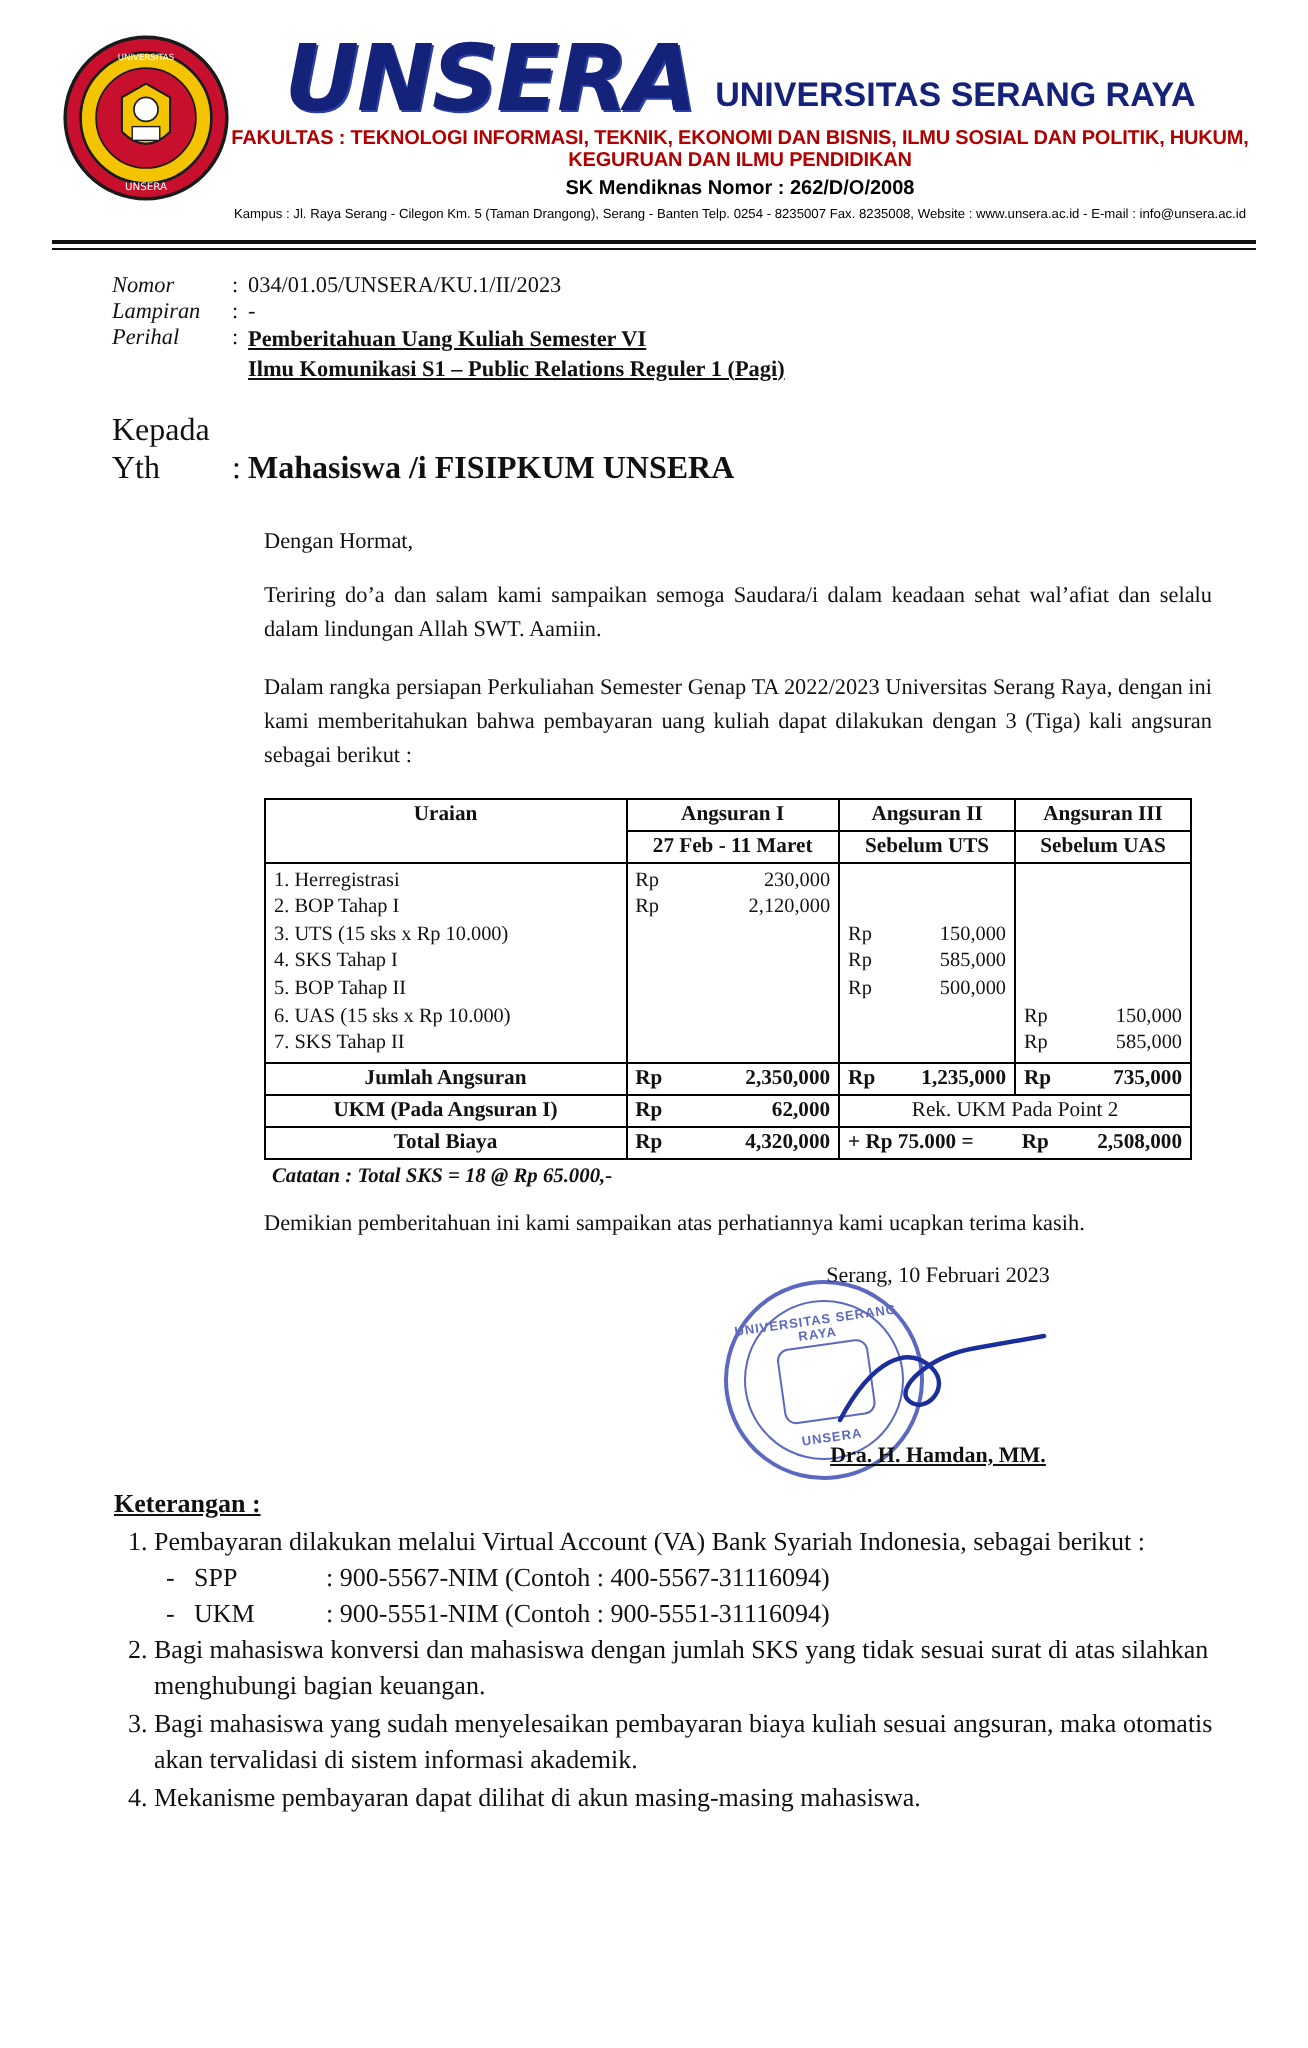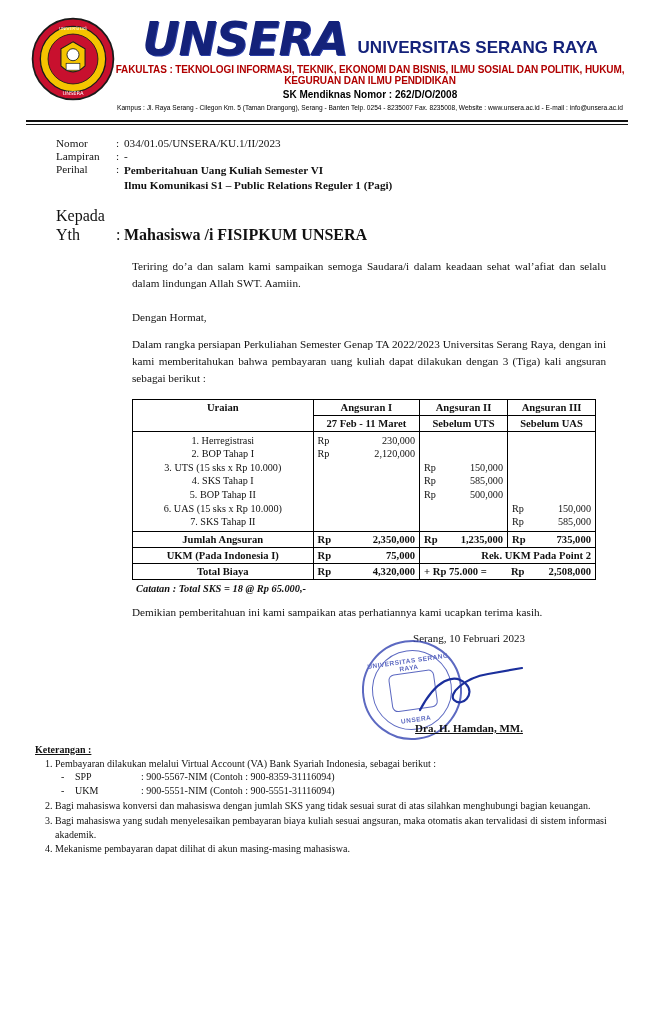--- a/index.html
+++ b/index.html
@@ -99,24 +99,25 @@
   .content {
     padding: 12px 40px 0 56px;
     font-size: 11.2px;
   }
   .meta {
     display: grid;
     grid-template-columns: 60px 8px auto;
     row-gap: 1px;
     font-size: 11.2px;
   }
-  .meta .lbl { white-space: nowrap; }
+  .meta .lbl { white-space: nowrap; font-style: italic; }
   .meta .col { text-align: left; }
   .bold-ul {
     font-weight: bold;
+    text-decoration: underline;
   }
   .perihal-cell { line-height: 1.35; }
 
   .kepada {
     margin-top: 14px;
     display: grid;
     grid-template-columns: 60px 8px auto;
     row-gap: 1px;
     font-size: 16px;
   }
@@ -153,41 +154,40 @@
     vertical-align: middle;
   }
   .col-uraian { width: 39%; }
   .col-a1 { width: 23%; }
   .col-a2 { width: 19%; }
   .col-a3 { width: 19%; }
   .items td { border: 1px solid #000; }
   .item-list {
     line-height: 1.33;
     padding: 3px 4px 3px 6px;
-    text-align: center;
   }
   .money-cell {
     padding: 3px 4px 3px 4px;
     line-height: 1.33;
   }
   .money-row {
     display: flex;
     justify-content: space-between;
   }
   .money-row .rp { }
   .blank { visibility: hidden; }
   .row-sum td {
     font-weight: bold;
     font-size: 10.6px;
     padding: 4px;
   }
   .row-sum .label { text-align: center; }
   .row-ukm td { font-size: 10.6px; padding: 4px; font-weight: bold; }
   .row-ukm .label { text-align: center; }
-  .row-ukm .note { text-align: right; font-weight: bold; }
+  .row-ukm .note { text-align: center; font-weight: normal; }
   .row-total td { font-weight: bold; font-size: 10.6px; padding: 4px; }
   .row-total .label { text-align: center; }
   .flexline { display: flex; justify-content: space-between; }
 
   .catatan {
     margin-left: 80px;
     margin-top: 3px;
     font-style: italic;
     font-weight: bold;
     font-size: 10.4px;
@@ -261,22 +261,22 @@
     left: 60px;
     top: 30px;
     width: 130px;
     height: 60px;
     pointer-events: none;
   }
 
   
   .ket {
     margin-top: 4px;
-    padding: 0 36px 0 35px;
-    font-size: 10px;
+    padding: 0 36px 0 57px;
+    font-size: 13px;
   }
   .ket-title {
     font-weight: bold;
     text-decoration: underline;
     margin-bottom: 2px;
   }
   ol.ket-list {
     margin: 0;
     padding-left: 20px;
     line-height: 1.38;
@@ -352,22 +352,22 @@
       <div></div>
 
       <div class="lbl">Yth</div>
       <div class="col">:</div>
       <div class="strong">Mahasiswa /i FISIPKUM UNSERA</div>
 
       <div></div>
       <div></div>
     </div>
 
+    <div class="para-block p1">Dengan Hormat,</div>
     <div class="para-block p2">Teriring do’a dan salam  kami sampaikan semoga Saudara/i  dalam keadaan sehat wal’afiat dan selalu dalam lindungan Allah SWT. Aamiin.</div>
-    <div class="para-block p1">Dengan Hormat,</div>
     <div class="para-block p3">Dalam rangka persiapan Perkuliahan Semester Genap TA 2022/2023 Universitas Serang Raya, dengan ini kami memberitahukan bahwa pembayaran uang kuliah dapat dilakukan dengan 3 (Tiga) kali angsuran sebagai berikut :</div>
 
     <div class="tbl-wrap">
       <table class="biaya">
         <tbody>
             <tr>
           <td class="th-center col-uraian" rowspan="2">Uraian</td>
           <td class="th-center col-a1">Angsuran I</td>
           <td class="th-center col-a2">Angsuran II</td>
           <td class="th-center col-a3">Angsuran III</td>
@@ -484,25 +484,25 @@
           </td>
           <td>
             <div class="flexline">
               <span>Rp</span>
               <span>735,000</span>
             </div>
           </td>
         </tr>
 
         <tr class="row-ukm">
-          <td class="label">UKM (Pada Indonesia I)</td>
+          <td class="label">UKM (Pada Angsuran I)</td>
           <td>
             <div class="flexline">
               <span>Rp</span>
-              <span>75,000</span>
+              <span>62,000</span>
             </div>
           </td>
           <td class="note" colspan="2">Rek. UKM Pada Point 2</td>
         </tr>
 
         <tr class="row-total">
           <td class="label">Total Biaya</td>
           <td>
             <div class="flexline">
               <span>Rp</span>
@@ -543,21 +543,21 @@
 
   <div class="ket">
     <div class="ket-title">Keterangan :</div>
     <ol class="ket-list">
       <li>
         <span>Pembayaran dilakukan  melalui Virtual Account (VA) Bank Syariah Indonesia, sebagai berikut :</span>
         <div class="sub">
           <div class="sub-row">
             <span>-</span>
             <span>SPP</span>
-            <span>: 900-5567-NIM (Contoh : 900-8359-31116094)</span>
+            <span>: 900-5567-NIM (Contoh : 400-5567-31116094)</span>
           </div>
           <div class="sub-row">
             <span>-</span>
             <span>UKM</span>
             <span>: 900-5551-NIM (Contoh : 900-5551-31116094)</span>
           </div>
         </div>
       </li>
       <li>Bagi mahasiswa konversi dan mahasiswa dengan jumlah SKS yang tidak sesuai surat di atas silahkan menghubungi bagian keuangan.</li>
       <li>Bagi mahasiswa yang sudah menyelesaikan pembayaran biaya kuliah sesuai angsuran, maka otomatis akan tervalidasi di sistem informasi akademik.</li>

